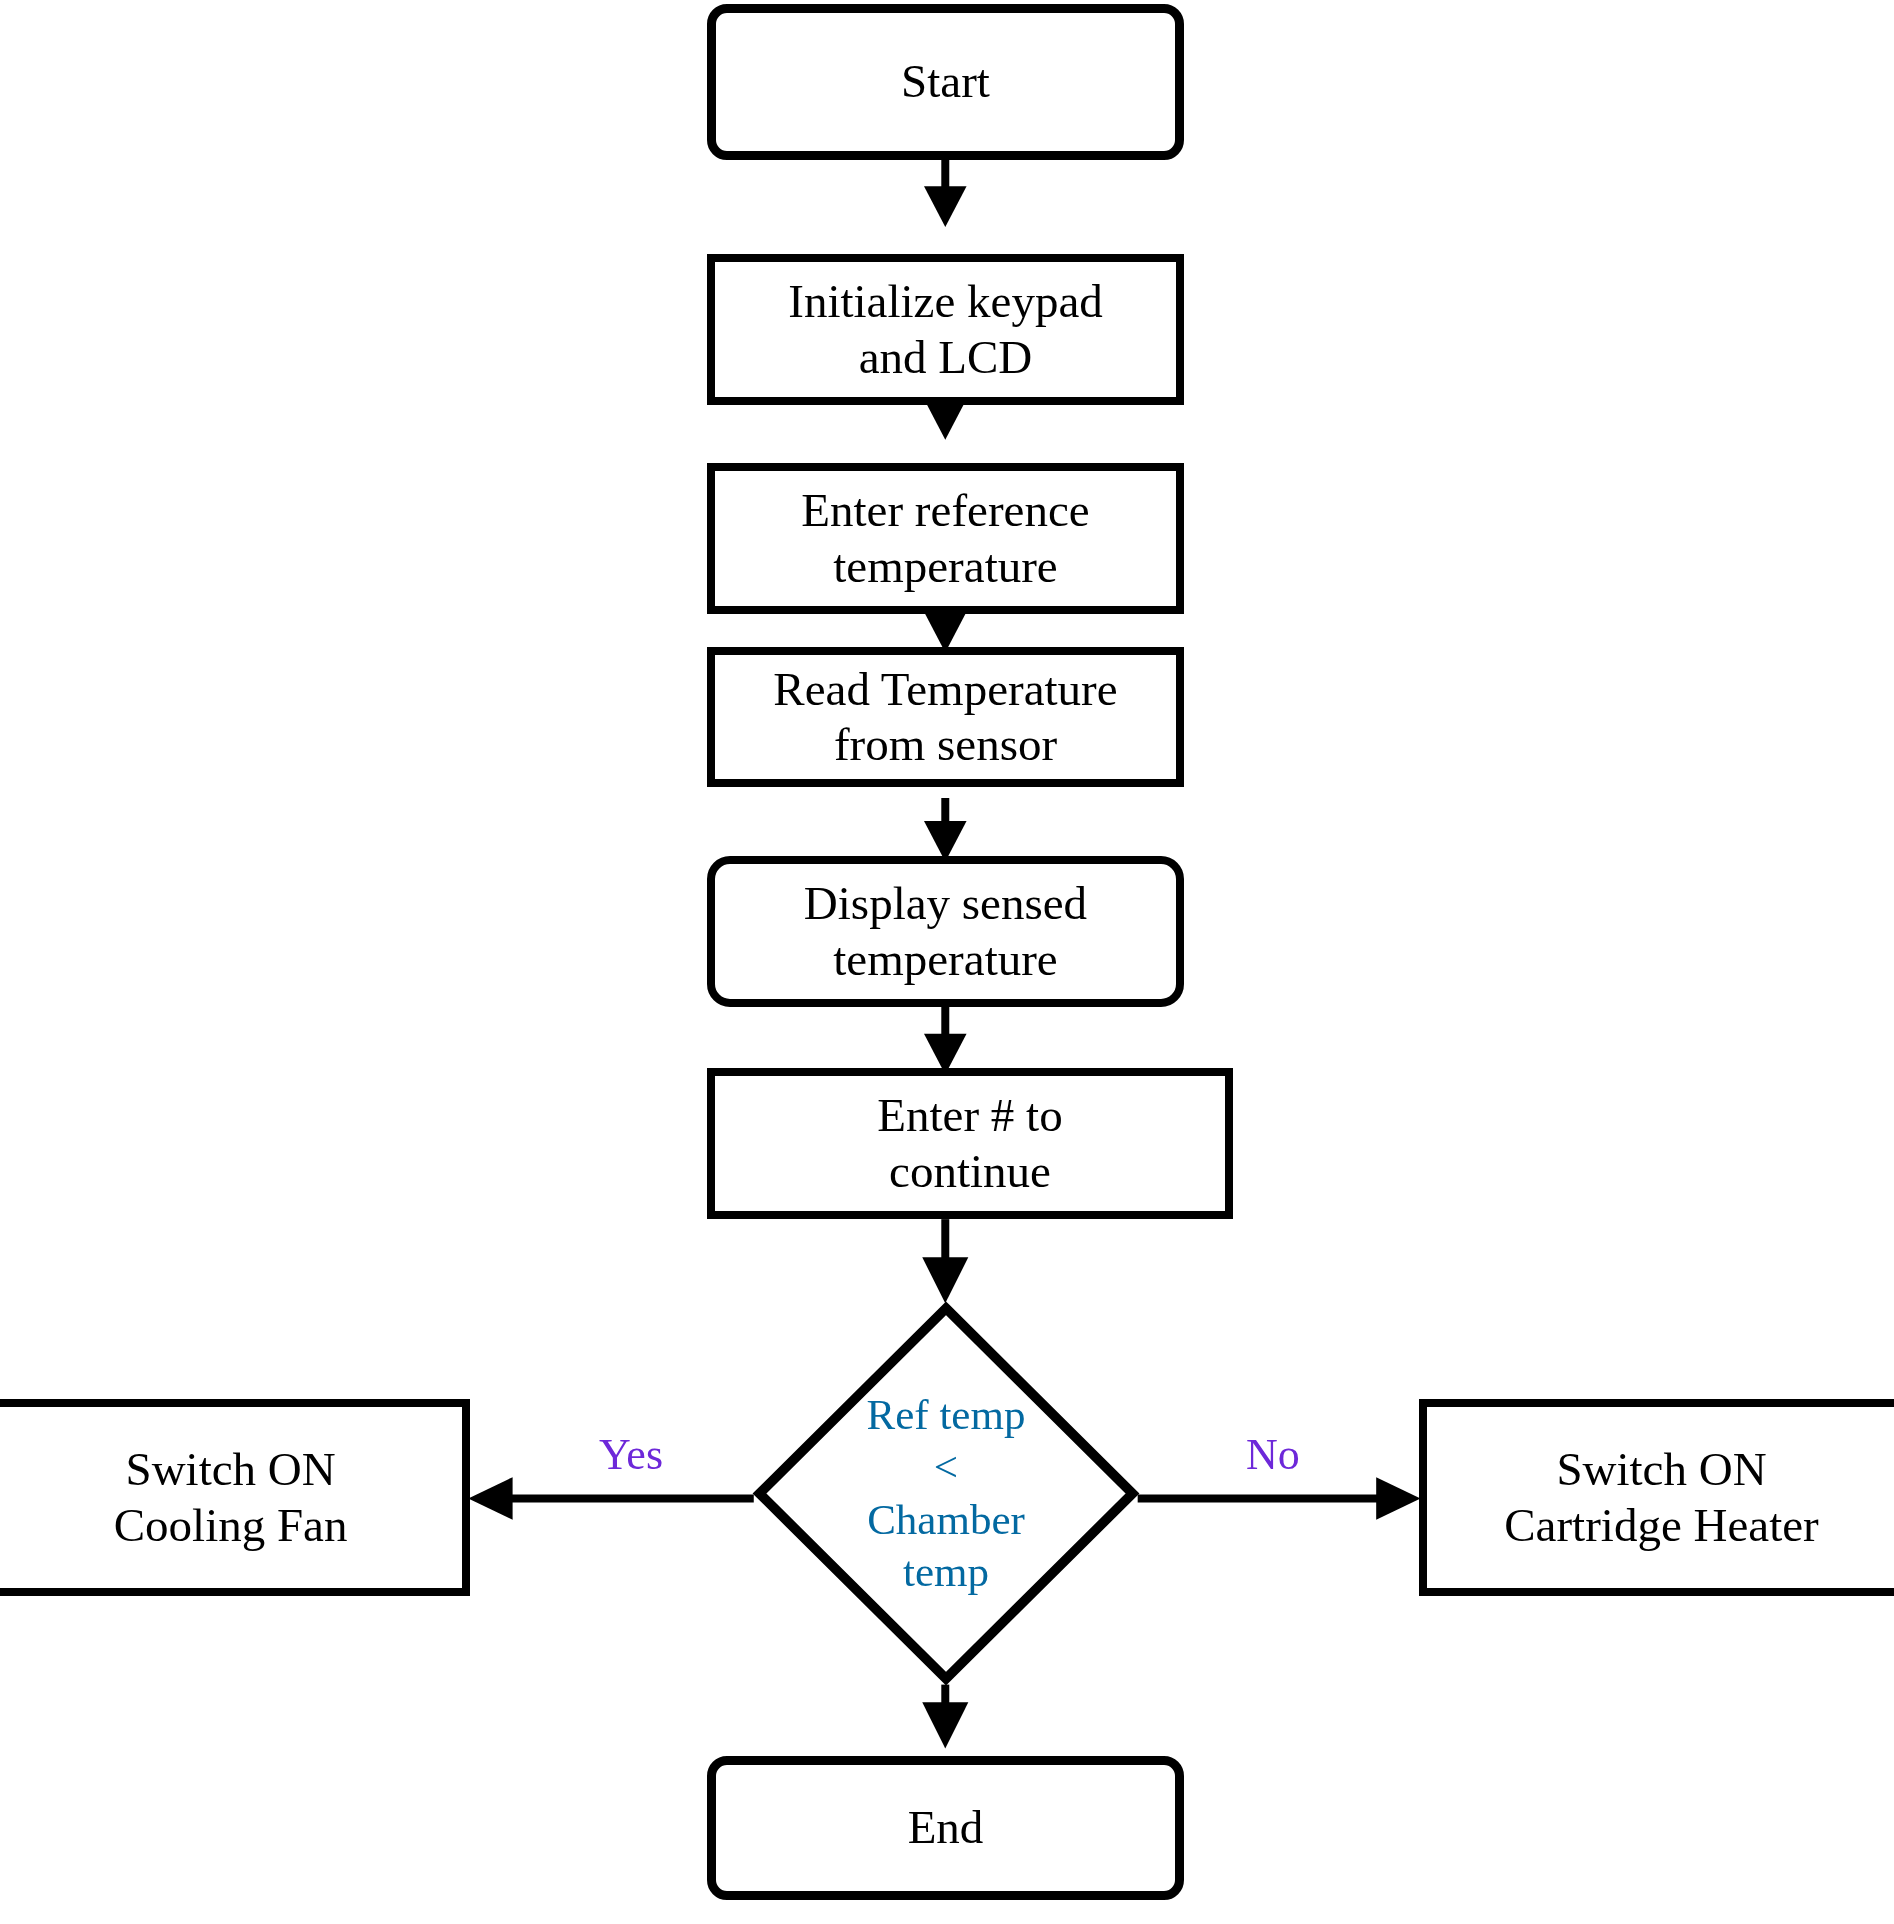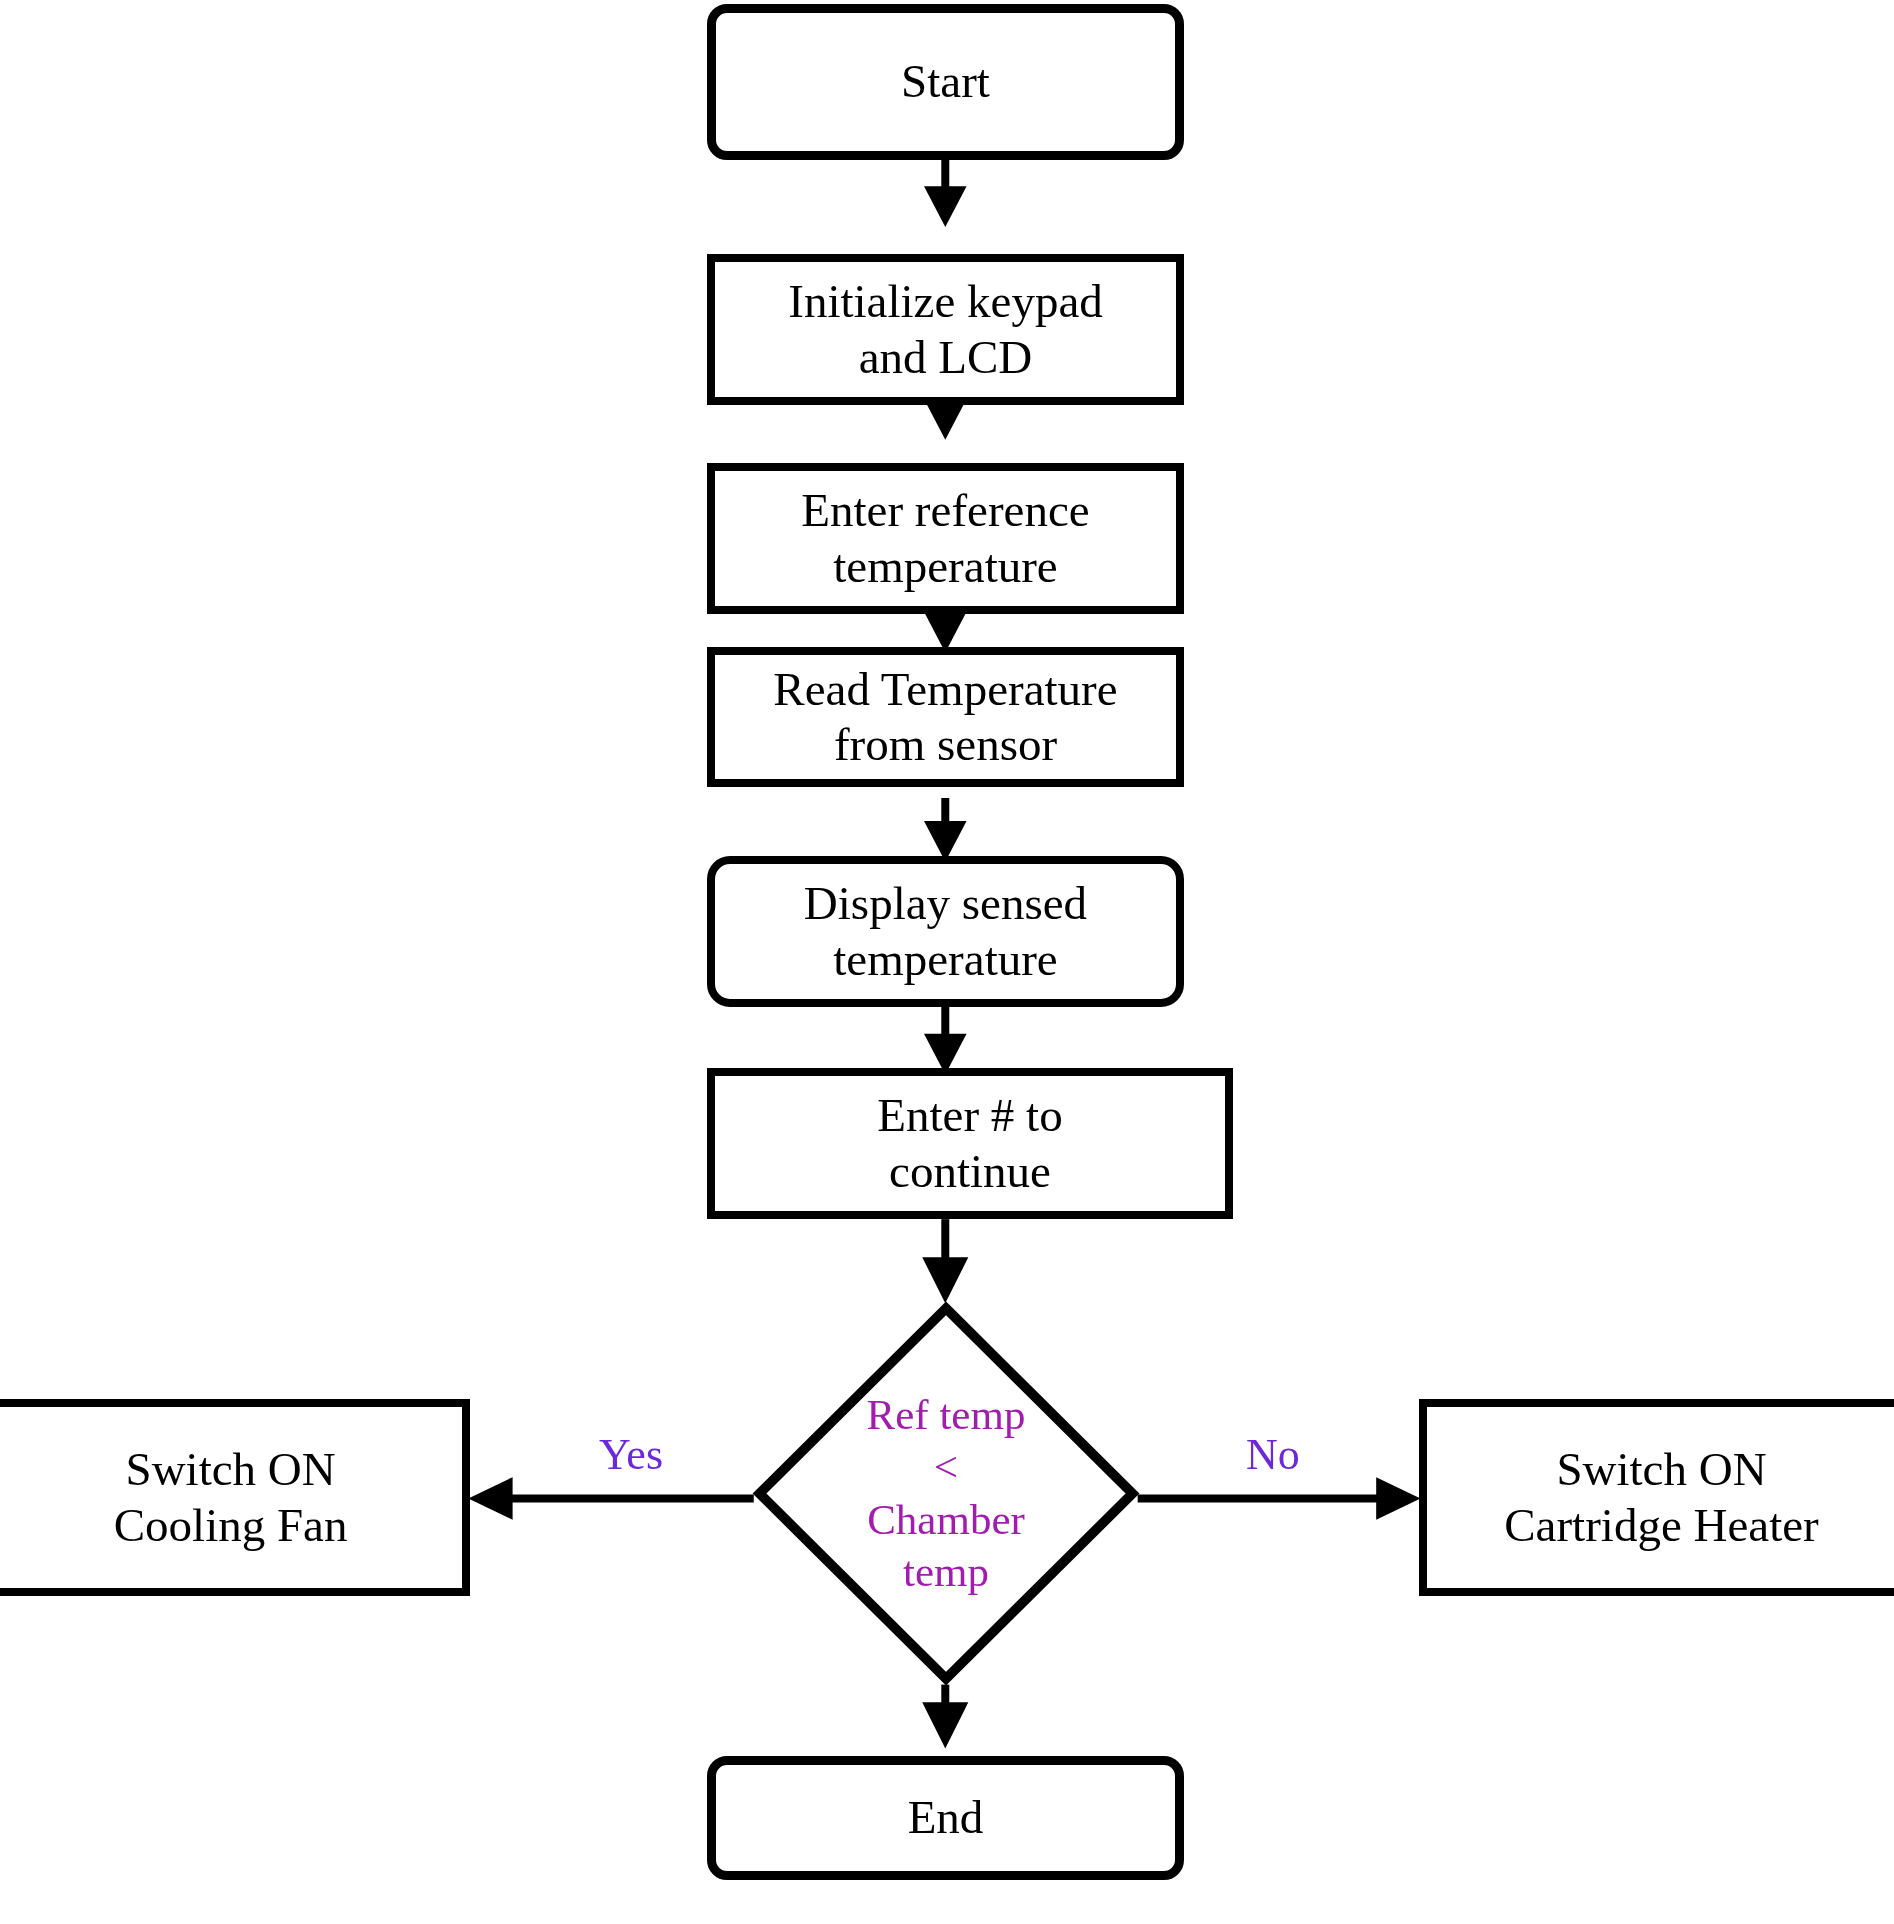--- a/index.html
+++ b/index.html
@@ -49,21 +49,21 @@
     left: 0;
     top: 0;
     width: 100%;
     height: 100%;
     display: flex;
     flex-direction: column;
     align-items: center;
     justify-content: center;
     font-size: 43px;
     line-height: 1.22;
-    color: #a21caf;
+    color: #0369a1;
     text-align: center;
     pointer-events: none;
   }
   .edge-label {
     position: absolute;
     font-size: 44px;
     color: #6d28d9;
     white-space: nowrap;
   }
   .conn {
@@ -181,18 +181,18 @@
   <div class="node proc" style="left:-8.9px; top:1399px; width:479px; height:197px;">
     <span class="node-text">Switch ON
 Cooling Fan</span>
   </div>
 
   <div class="node proc" style="left:1419px; top:1399px; width:485px; height:197px;">
     <span class="node-text">Switch ON
 Cartridge Heater</span>
   </div>
 
-  <div class="node terminator" style="left:707px; top:1756px; width:477px; height:124px;">
+  <div class="node terminator" style="left:707px; top:1756px; width:477px; height:144px;">
     <span class="node-text">End</span>
   </div>
 
 </div>
 
 
 </body></html>

